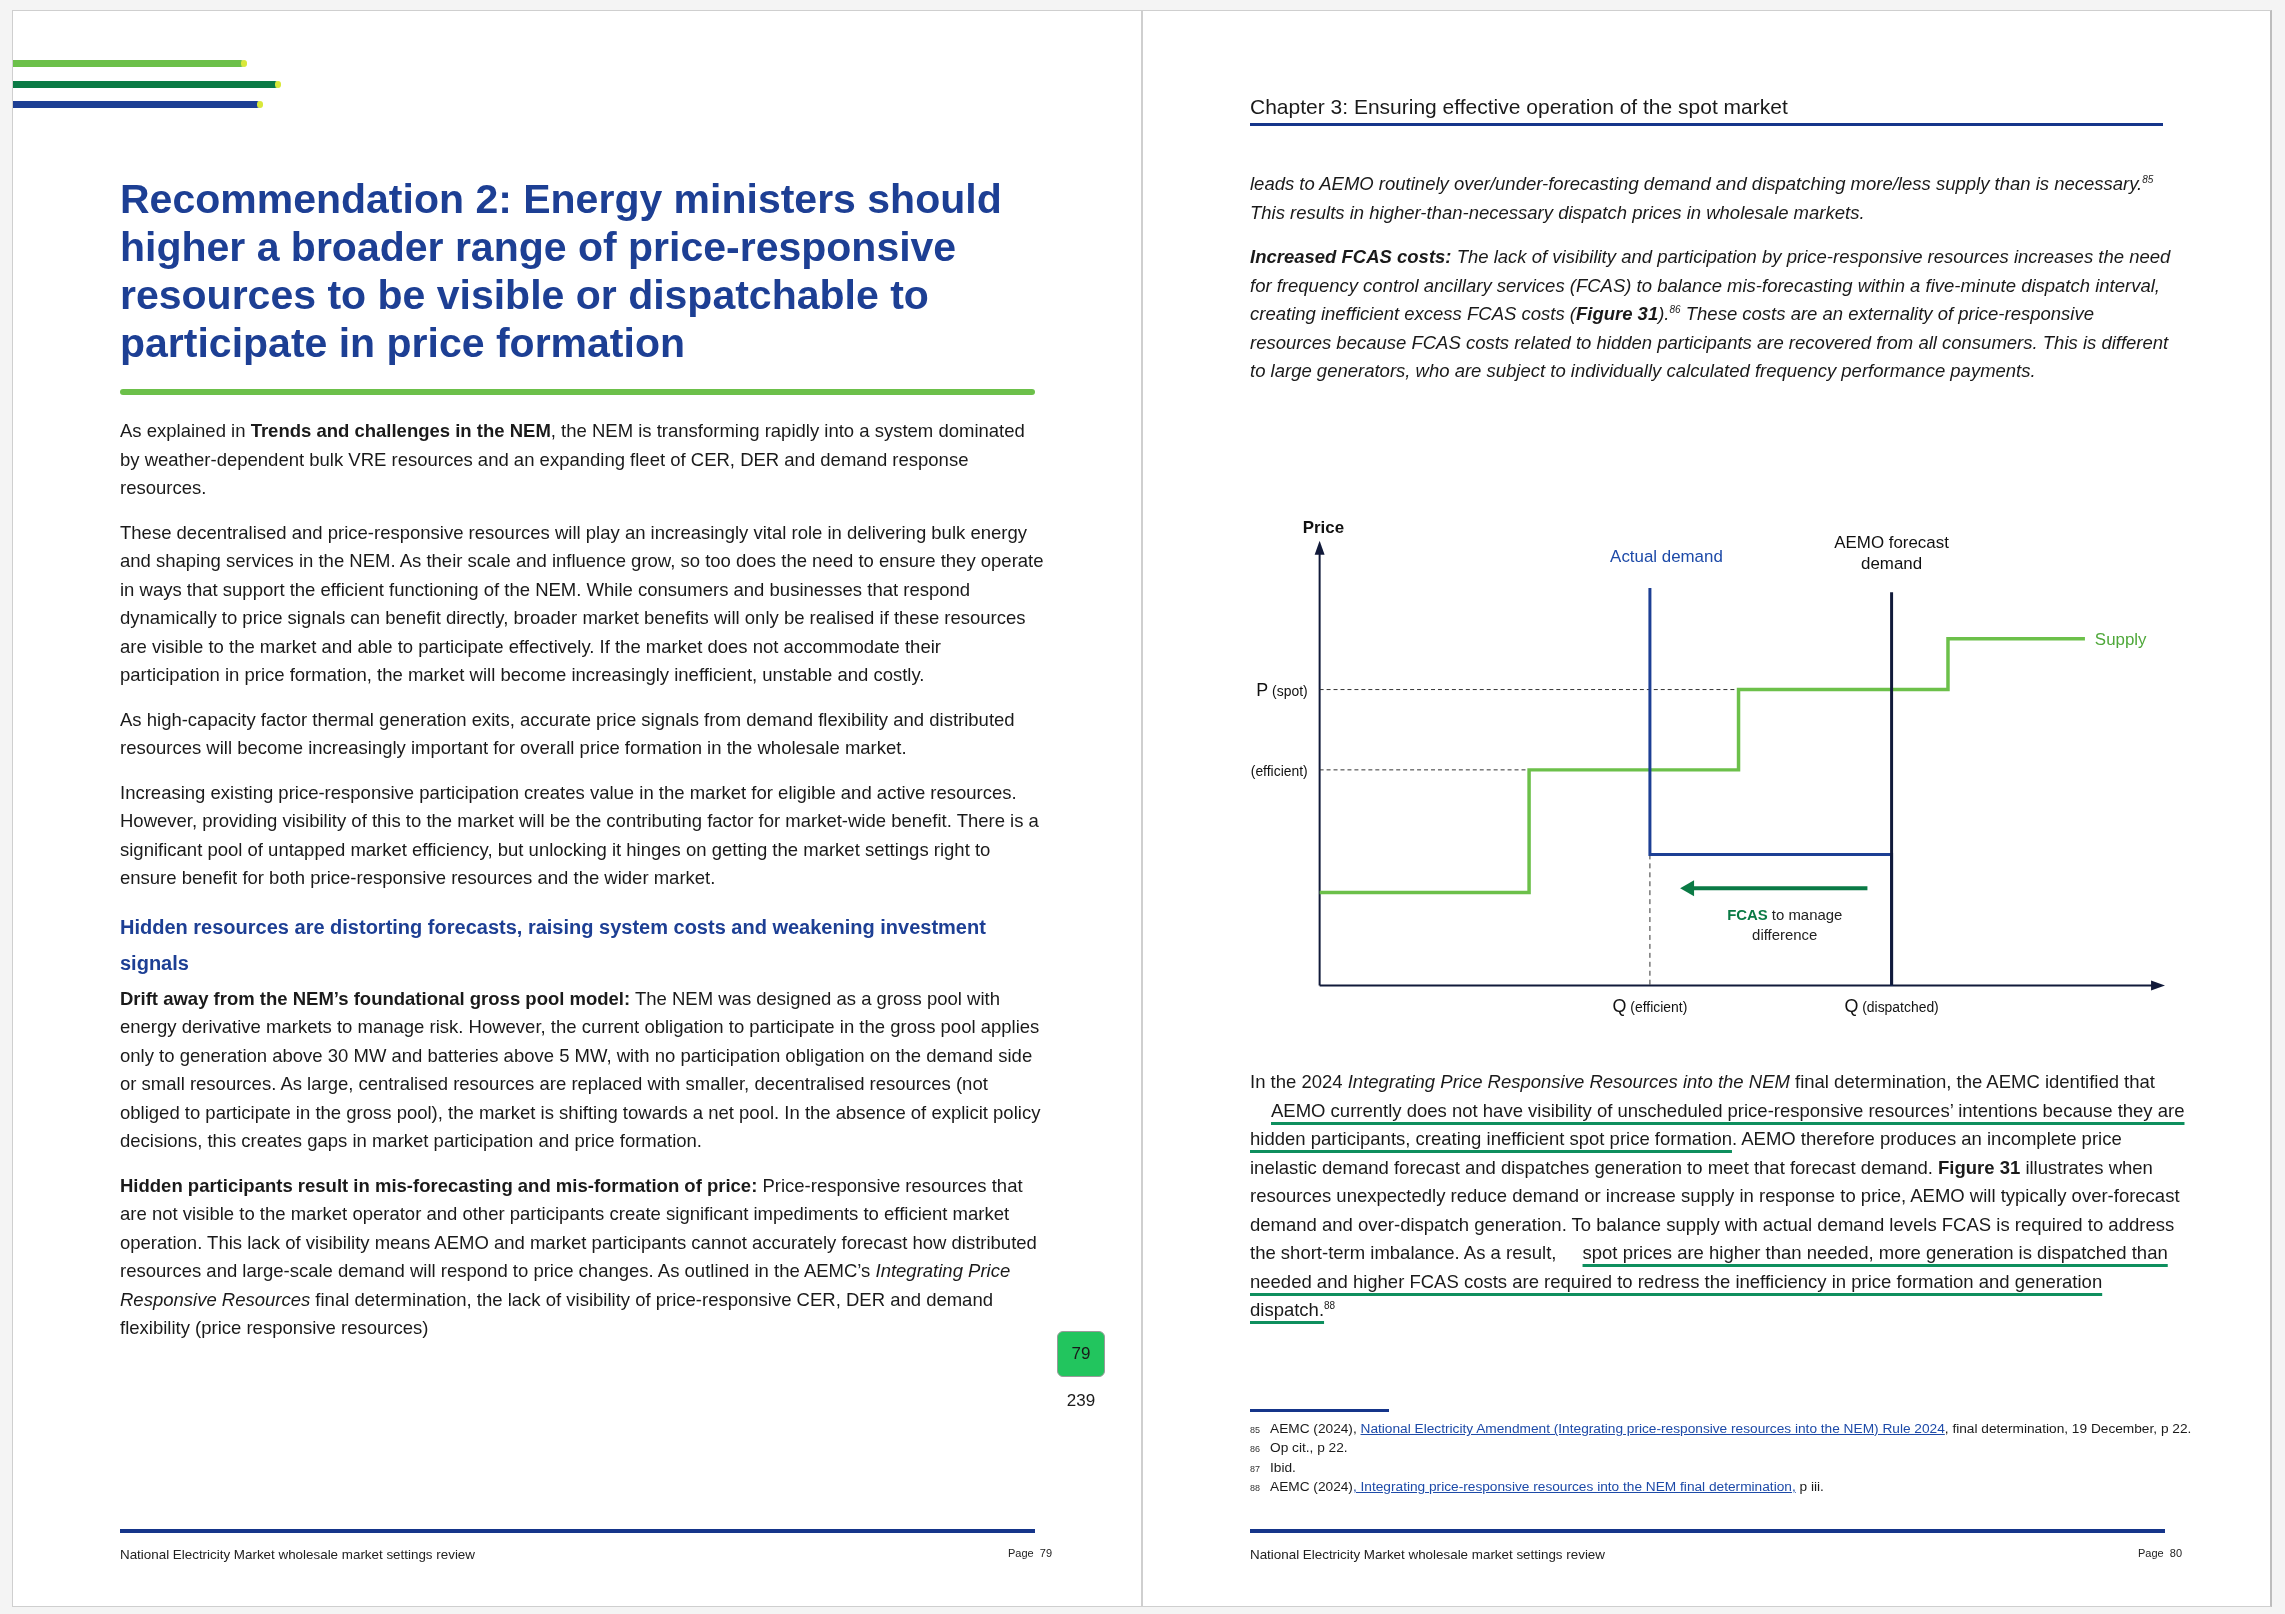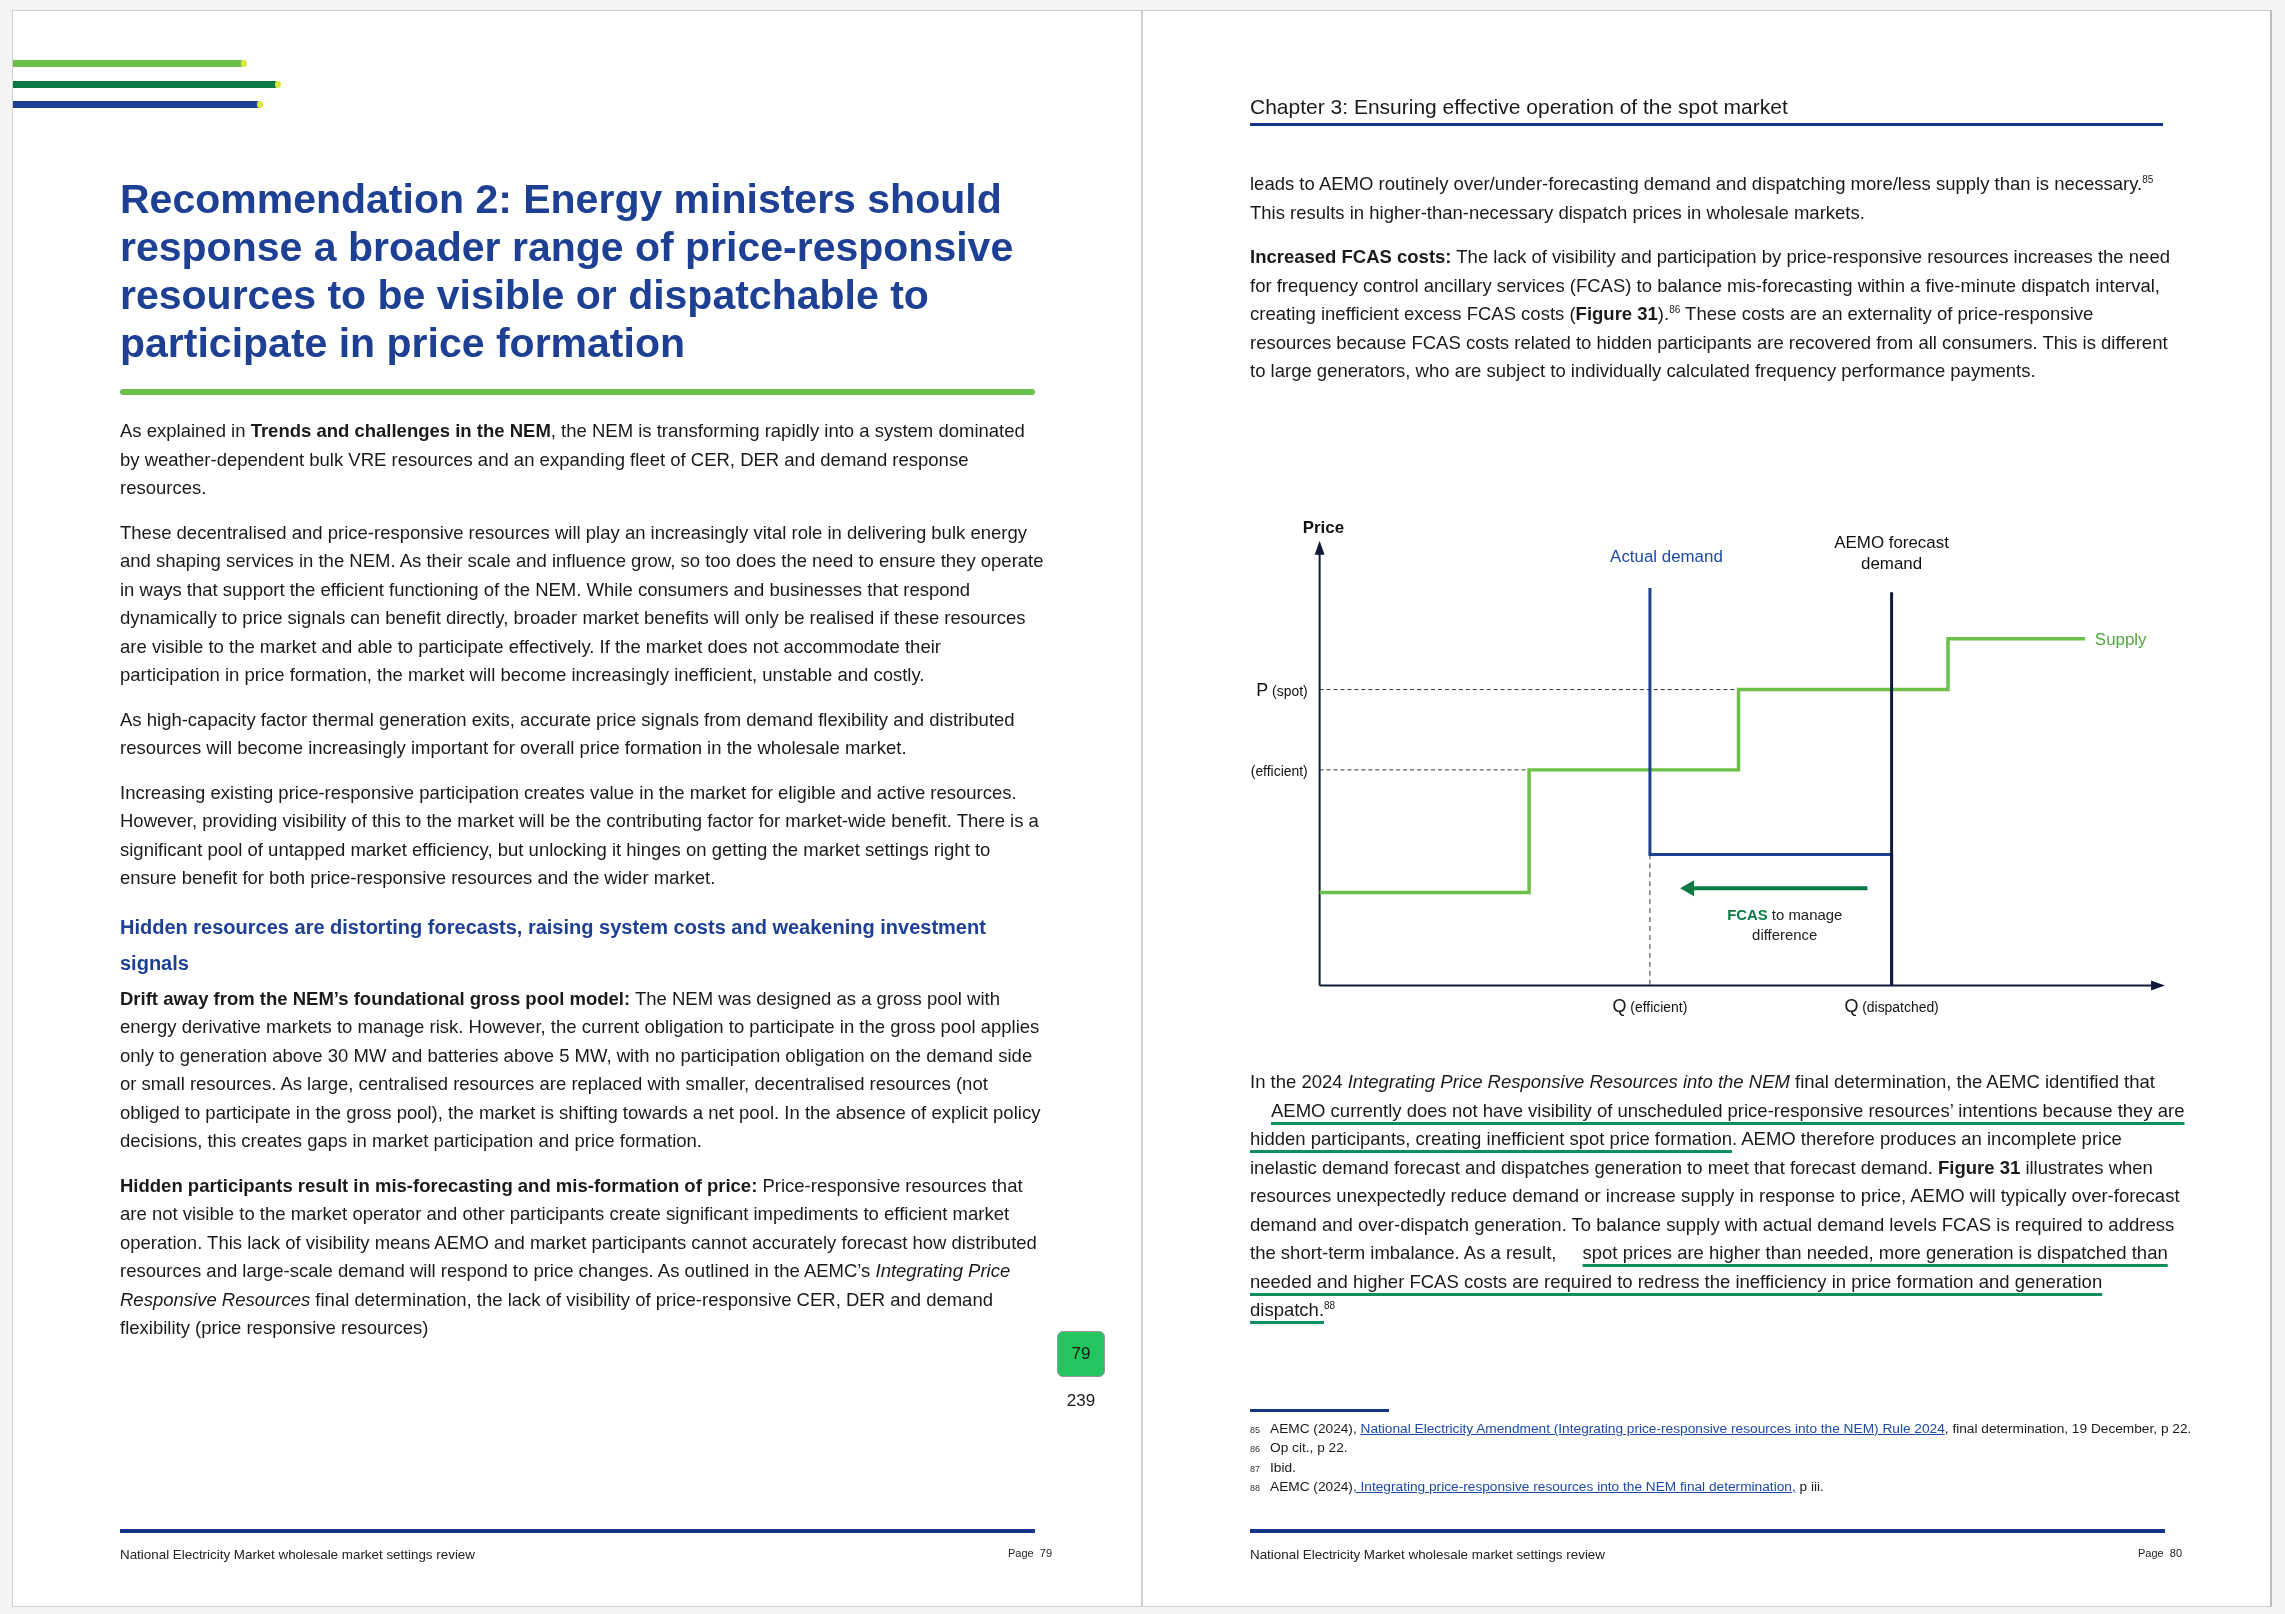--- a/index.html
+++ b/index.html
@@ -34,21 +34,21 @@
   #chart text{font-family:"Liberation Sans","DejaVu Sans",sans-serif;}
 </style>
 </head>
 <body>
 
 <div class="page" id="page-left">
   <div class="deco" style="top:49px;width:231px;background:#6cc04a;"></div>
   <div class="deco" style="top:70px;width:265px;background:#0a7a45;"></div>
   <div class="deco" style="top:90px;width:247px;background:#1d3f94;"></div>
 
-  <h1 class="title">Recommendation 2: Energy ministers should response a broader range of price-responsive resources to be visible or dispatchable to participate in price formation</h1>
+  <h1 class="title">Recommendation 2: Energy ministers should higher a broader range of price-responsive resources to be visible or dispatchable to participate in price formation</h1>
   <div class="green-rule"></div>
 
   <div class="body-text" style="left:107px;top:406px;width:925px;">
     <p><span>As explained in </span><b>Trends and challenges in the NEM</b><span>, the NEM is transforming rapidly into a system dominated by weather-dependent bulk VRE resources and an expanding fleet of CER, DER and demand response resources.</span></p>
     <p>These decentralised and price-responsive resources will play an increasingly vital role in delivering bulk energy and shaping services in the NEM. As their scale and influence grow, so too does the need to ensure they operate in ways that support the efficient functioning of the NEM. While consumers and businesses that respond dynamically to price signals can benefit directly, broader market benefits will only be realised if these resources are visible to the market and able to participate effectively. If the market does not accommodate their participation in price formation, the market will become increasingly inefficient, unstable and costly.</p>
     <p>As high-capacity factor thermal generation exits, accurate price signals from demand flexibility and distributed resources will become increasingly important for overall price formation in the wholesale market.</p>
     <p>Increasing existing price-responsive participation creates value in the market for eligible and active resources. However, providing visibility of this to the market will be the contributing factor for market-wide benefit. There is a significant pool of untapped market efficiency, but unlocking it hinges on getting the market settings right to ensure benefit for both price-responsive resources and the wider market.</p>
     <div class="h2">Hidden resources are distorting forecasts, raising system costs and weakening investment signals</div>
     <p><b>Drift away from the NEM’s foundational gross pool model:</b><span> The NEM was designed as a gross pool with energy derivative markets to manage risk. However, the current obligation to participate in the gross pool applies only to generation above 30 MW and batteries above 5 MW, with no participation obligation on the demand side or small resources. As large, centralised resources are replaced with smaller, decentralised resources (not obliged to participate in the gross pool), the market is shifting towards a net pool. In the absence of explicit policy decisions, this creates gaps in market participation and price formation.</span></p>
     <p><b>Hidden participants result in mis-forecasting and mis-formation of price:</b><span> Price-responsive resources that are not visible to the market operator and other participants create significant impediments to efficient market operation. This lack of visibility means AEMO and market participants cannot accurately forecast how distributed resources and large-scale demand will respond to price changes. As outlined in the AEMC’s </span><i>Integrating Price Responsive Resources</i><span> final determination, the lack of visibility of price-responsive CER, DER and demand flexibility (price responsive resources)</span></p>
@@ -59,21 +59,21 @@
   <div class="footer-page" style="left:959px;top:1536px;white-space:pre;">Page  79</div>
 </div>
 
 <div class="pn-box">79</div>
 <div class="pn-total">239</div>
 
 <div class="page" id="page-right">
   <div class="chapter-head">Chapter 3: Ensuring effective operation of the spot market</div>
   <div class="chapter-rule"></div>
 
-  <div class="body-text" style="left:107px;top:159px;width:925px;">
+  <div class="body-text" style="left:107px;top:159px;width:925px;font-style:italic;">
     <p><span>leads to AEMO routinely over/under-forecasting demand and dispatching more/less supply than is necessary.</span><sup>85</sup><span style="white-space:pre-wrap">  This results in higher-than-necessary dispatch prices in wholesale markets.</span></p>
     <p><b>Increased FCAS costs:</b><span> The lack of visibility and participation by price-responsive resources increases the need for frequency control ancillary services (FCAS) to balance mis-forecasting within a five-minute dispatch interval, creating inefficient excess FCAS costs (</span><b>Figure 31</b><span>).</span><sup>86</sup><span> These costs are an externality of price-responsive resources because FCAS costs related to hidden participants are recovered from all consumers. This is different to large generators, who are subject to individually calculated frequency performance payments.</span></p>
   </div>
 
 
   <svg id="chart" viewBox="0 0 920 550">
     <defs>
       <marker id="arrowBlack" markerWidth="10" markerHeight="10" refX="5" refY="5" orient="auto">
           <path d="M0,0 L10,5 L0,10 z" fill="#111a3a"></path>
         </marker>

